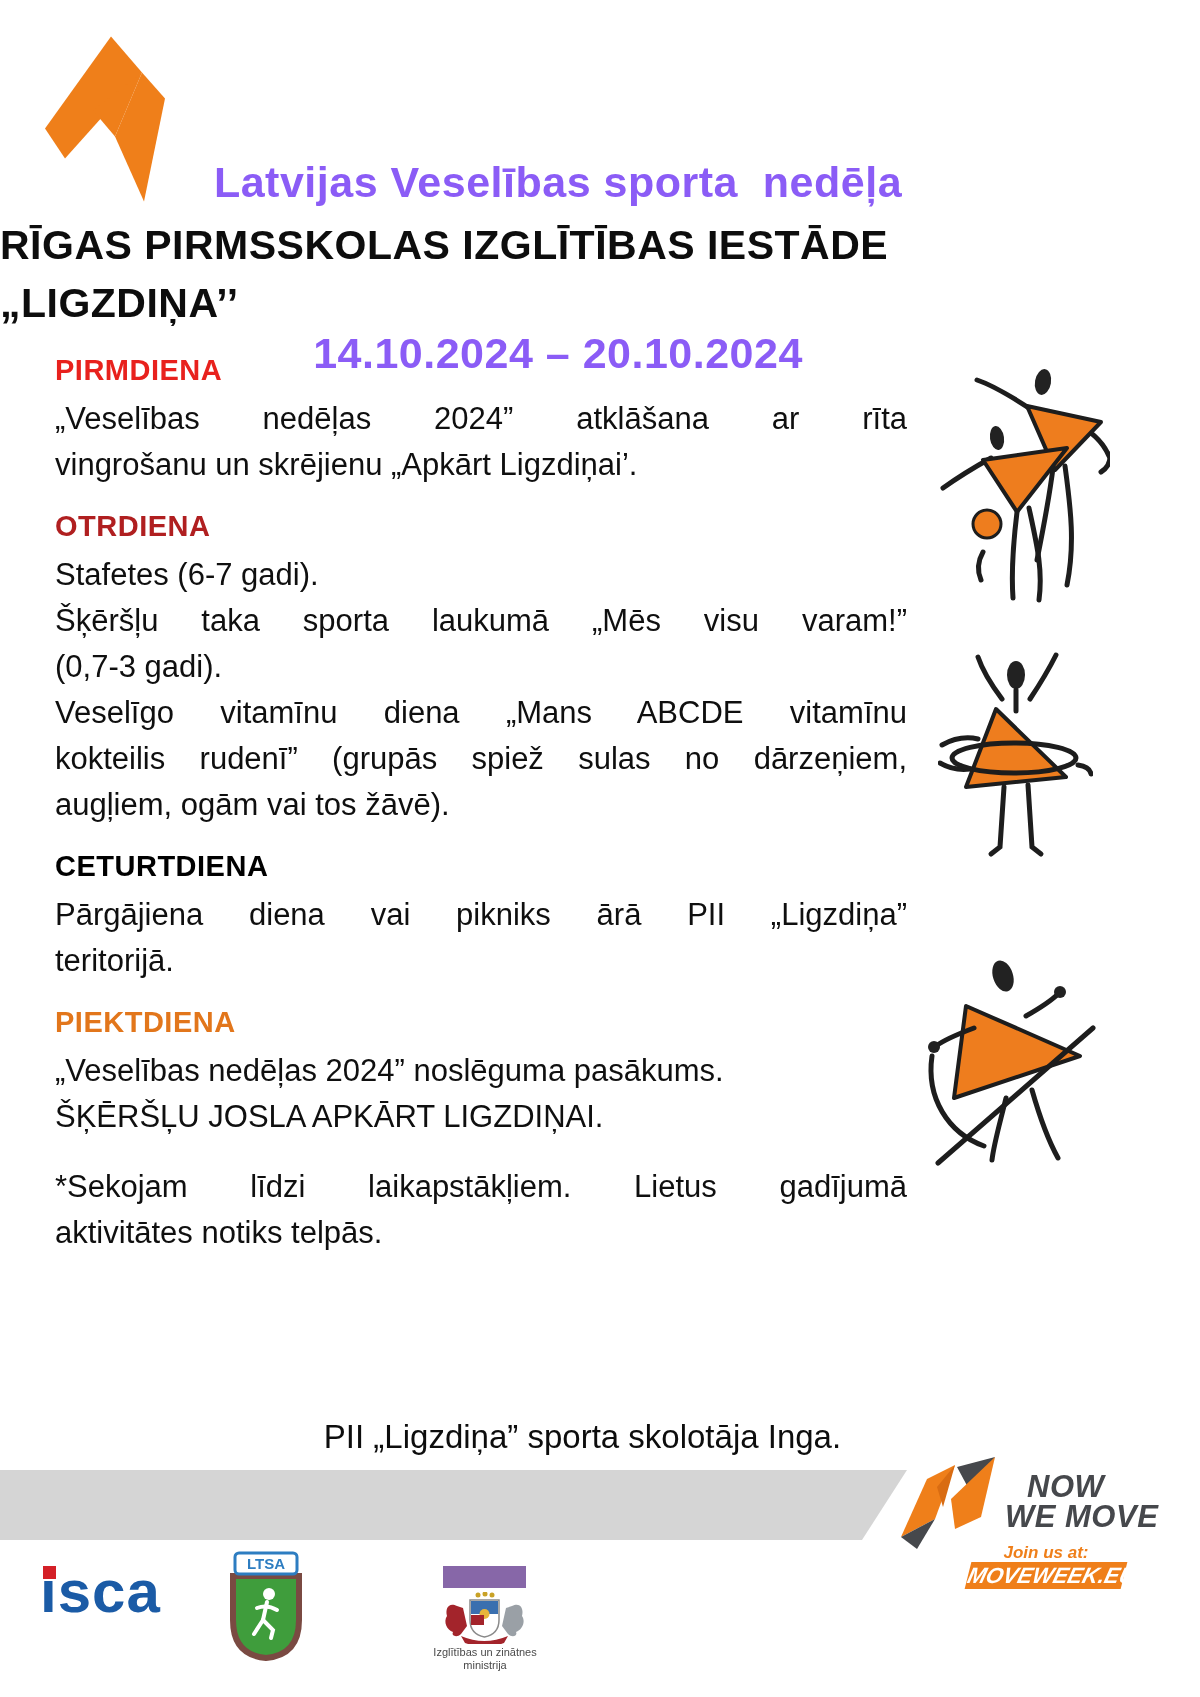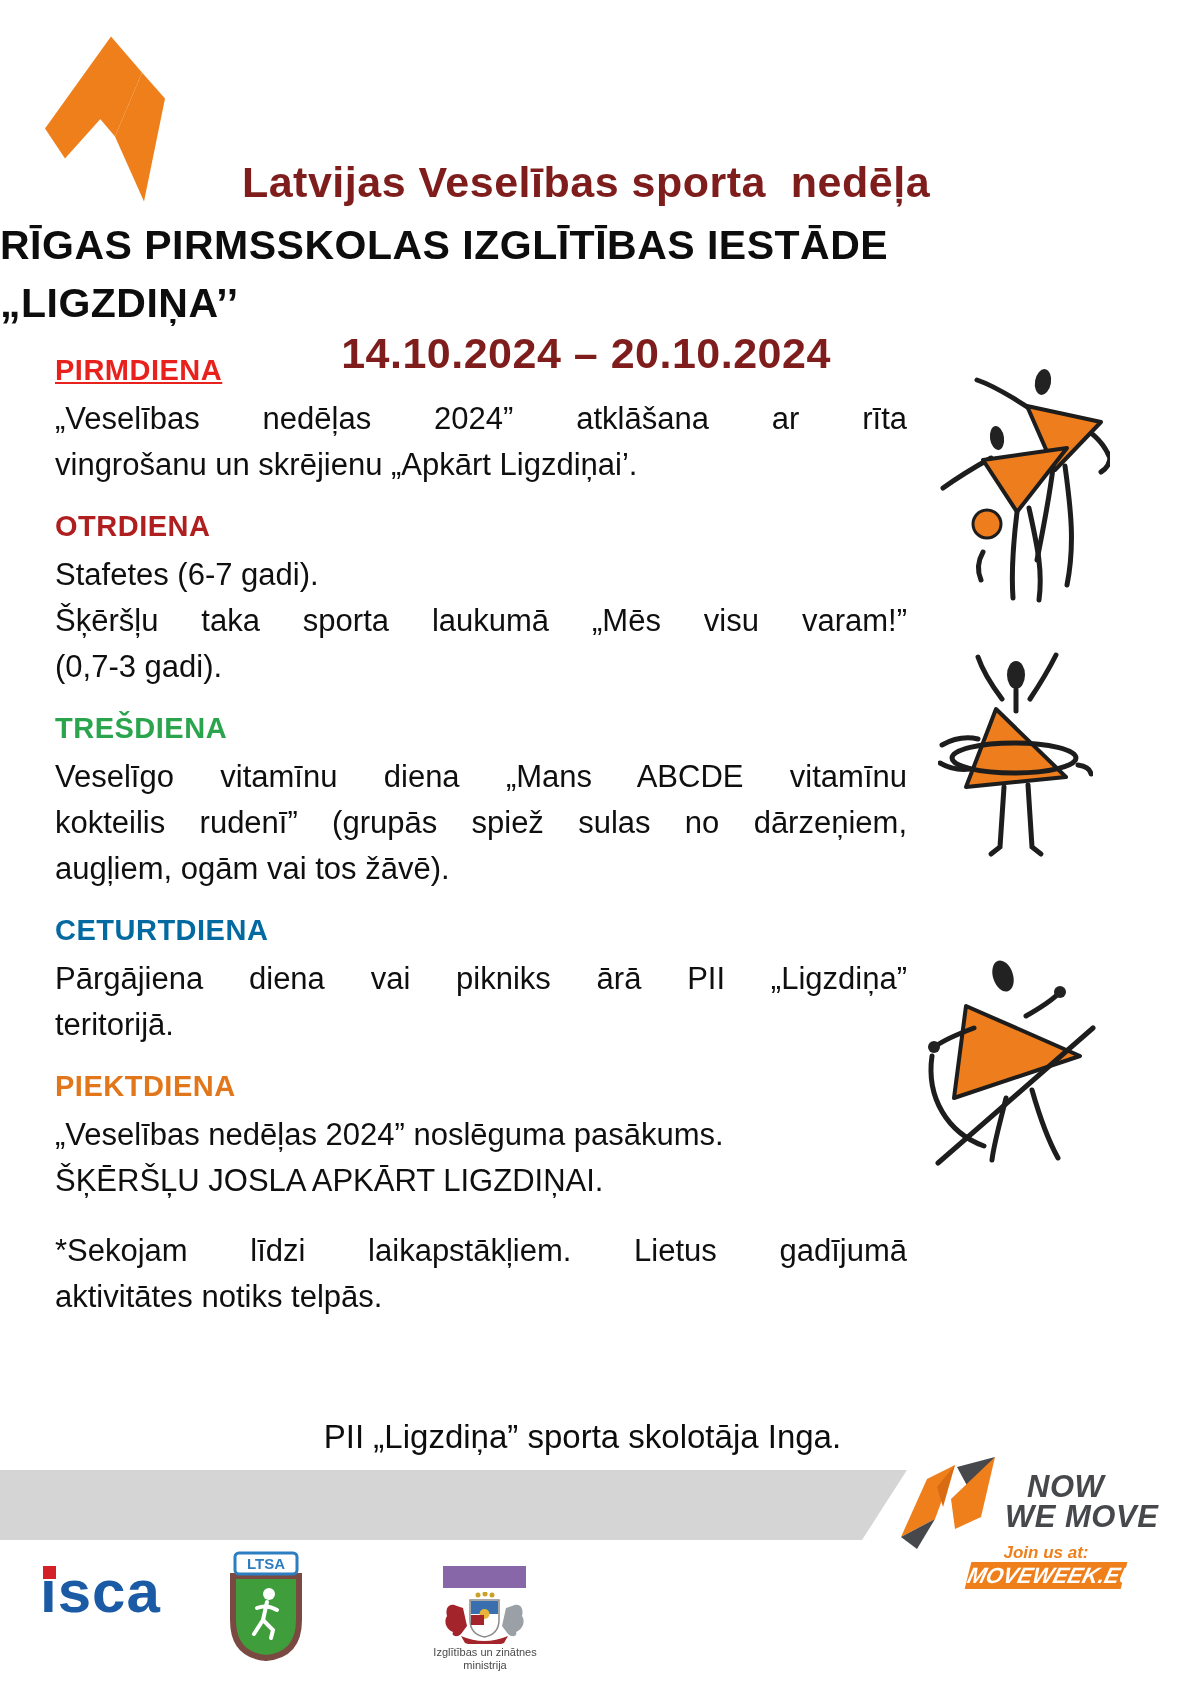--- a/index.html
+++ b/index.html
@@ -7,33 +7,33 @@
     position:relative;
     width:1200px;height:1697px;
     background:#ffffff;
     font-family:"Liberation Sans","DejaVu Sans",sans-serif;
     color:#0f0f0f;
     overflow:hidden;
   }
   
   .top-logo{position:absolute;left:45px;top:36px;width:150px;height:166px;}
   .title-block{
-    position:absolute;left:186px;top:40px;width:800px;
+    position:absolute;left:158px;top:40px;width:800px;
     text-align:center;font-weight:bold;font-size:43px;line-height:57px;
-    color:#7f1d1d;white-space:pre-wrap;letter-spacing:0.5px;
+    color:#8b5cf6;white-space:pre-wrap;letter-spacing:0.5px;
   }
   .org-block{
     position:absolute;left:0px;top:216px;width:1080px;
     text-align:left;font-weight:bold;font-size:41px;line-height:58px;
     letter-spacing:0.5px;color:#0d0d0d;
   }
   
   .column{position:absolute;left:55px;top:332px;width:852px;}
   .day-head{font-size:29px;font-weight:bold;line-height:36px;margin:20px 0 8px;letter-spacing:0.5px;}
-  .day-head.first{text-decoration:underline;}
+  .day-head.first{}
   .line{font-size:31px;line-height:46px;color:#0f0f0f;}
   .line.j{text-align:justify;text-align-last:justify;}
   .note{margin-top:24px;}
   .signature{
     position:absolute;left:55px;top:1418px;width:1055px;
     text-align:center;font-size:33px;color:#0d0d0d;
   }
   
   .illus{position:absolute;}
   .illus path,.illus line{fill:none;stroke:#1d1d1d;stroke-width:5;stroke-linecap:round;}
@@ -104,26 +104,25 @@
 
     <div class="day-head first" style="color: rgb(232, 33, 29);">PIRMDIENA</div>
     <div class="line j">„Veselības nedēļas 2024” atklāšana ar rīta</div>
     <div class="line">vingrošanu un skrējienu „Apkārt Ligzdiņai’.</div>
 
     <div class="day-head" style="color: rgb(176, 31, 32);">OTRDIENA</div>
     <div class="line">Stafetes (6-7 gadi).</div>
     <div class="line j">Šķēršļu taka sporta laukumā „Mēs visu varam!”</div>
     <div class="line">(0,7-3 gadi).</div>
 
-    <div class="day-head" style="color: rgb(42, 165, 78);">TREŠDIENA</div>
     <div class="line j">Veselīgo vitamīnu diena „Mans ABCDE vitamīnu</div>
     <div class="line j">kokteilis rudenī” (grupās spiež sulas no dārzeņiem,</div>
     <div class="line">augļiem, ogām vai tos žāvē).</div>
 
-    <div class="day-head" style="color: #0369a1; margin-top: 20px;">CETURTDIENA</div>
+    <div class="day-head" style="color: #000000; margin-top: 20px;">CETURTDIENA</div>
     <div class="line j">Pārgājiena diena vai pikniks ārā PII „Ligzdiņa”</div>
     <div class="line">teritorijā.</div>
 
     <div class="day-head" style="color: rgb(226, 118, 27);">PIEKTDIENA</div>
     <div class="line">„Veselības nedēļas 2024” noslēguma pasākums.</div>
     <div class="line">ŠĶĒRŠĻU JOSLA APKĀRT LIGZDIŅAI.</div>
 
     <div class="line j note">*Sekojam līdzi laikapstākļiem. Lietus gadījumā</div>
     <div class="line">aktivitātes notiks telpās.</div>
   </div>

